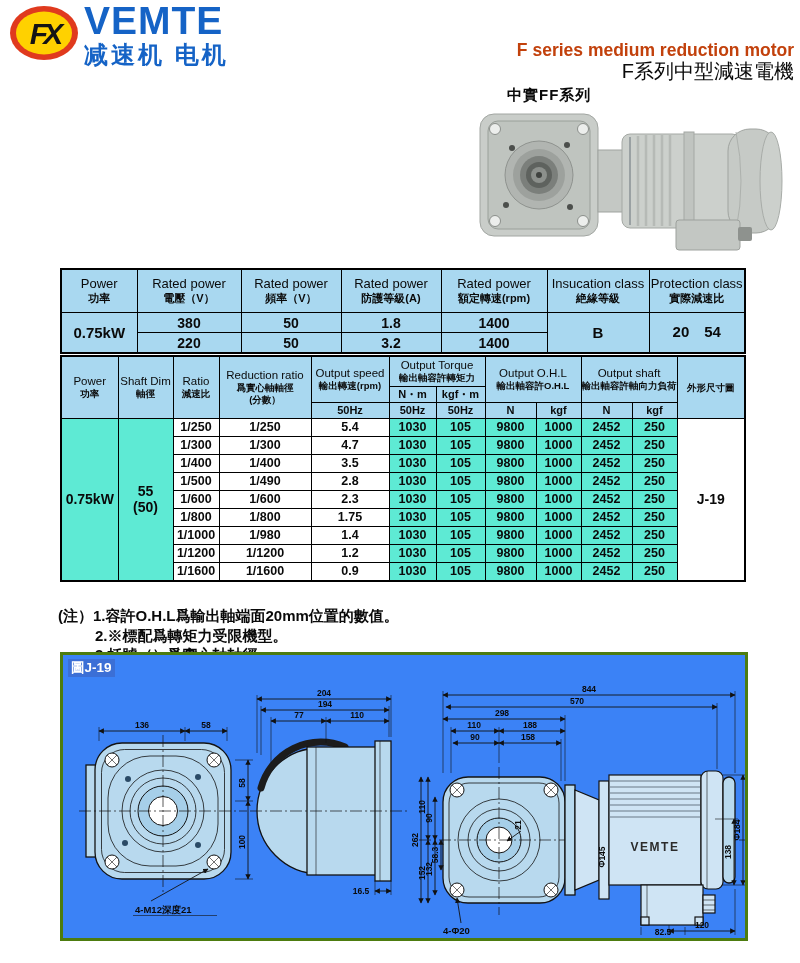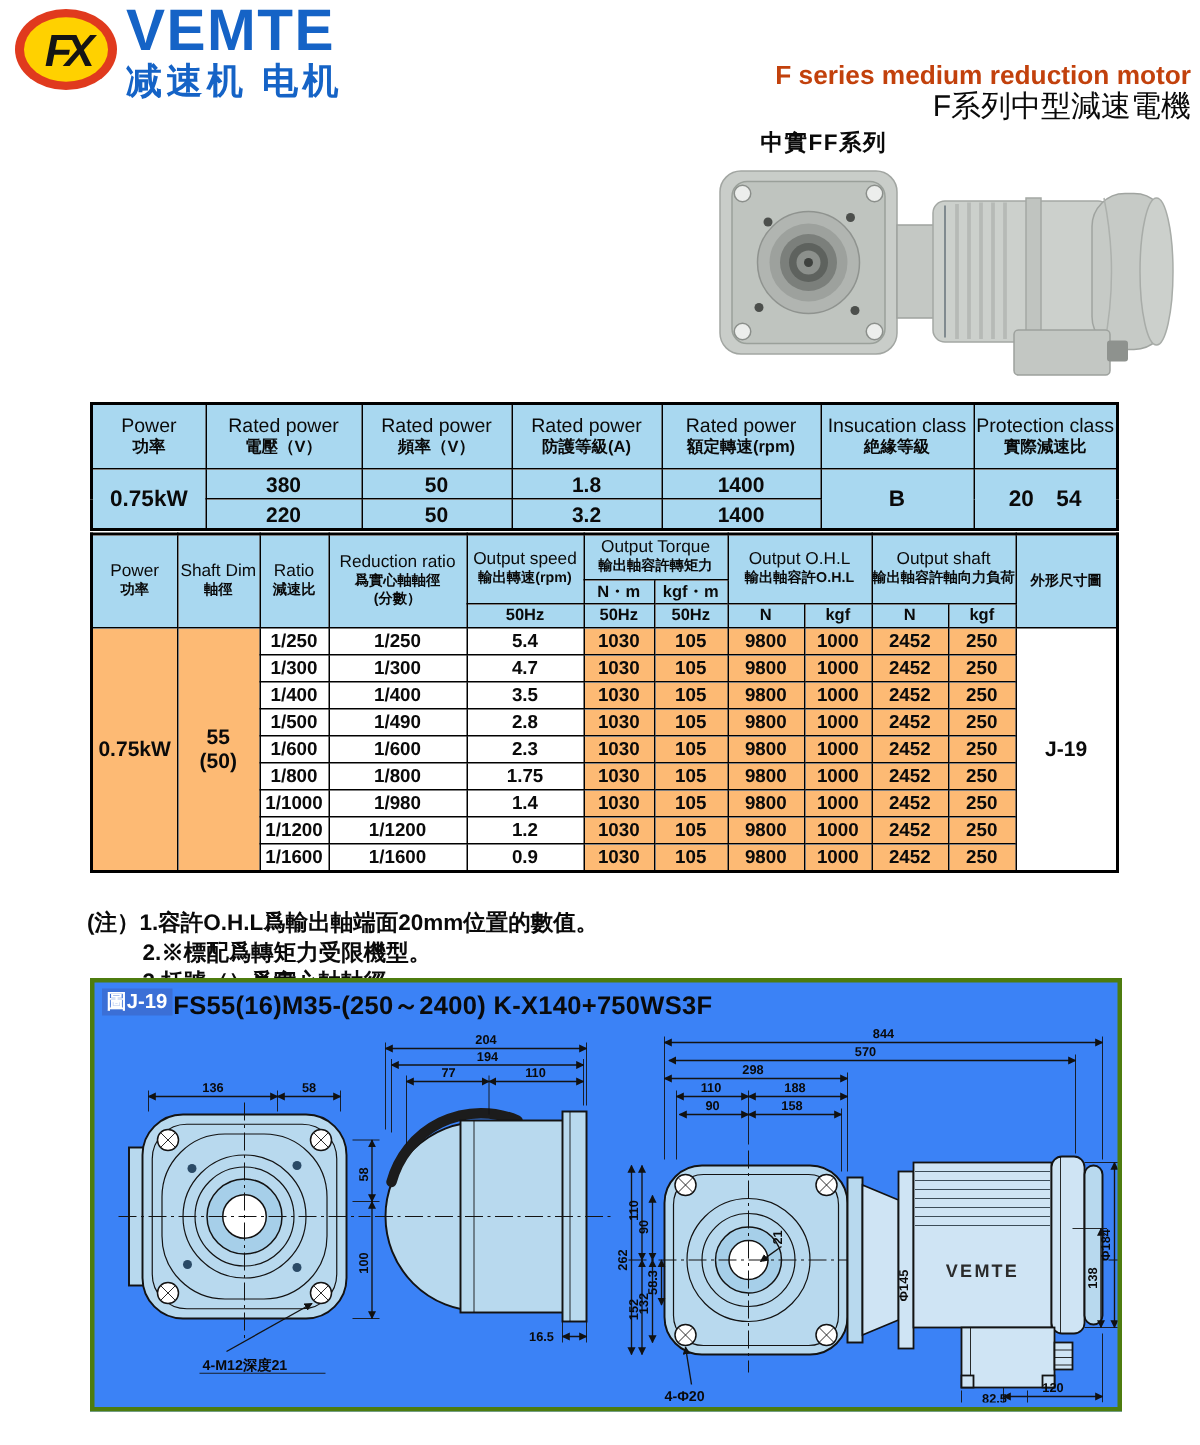--- a/index.html
+++ b/index.html
@@ -29,21 +29,21 @@
   .t1 td{height:19px;background:#a9d8f0;font-weight:700;font-size:14px}
   .t1 .big{font-size:15px}
   .en{font-size:13px;font-weight:400;line-height:1.15}
   .zh{font-size:11px;font-weight:700;line-height:1.2}
   .t2{left:60px;top:355px;width:686px}
   .t2 th{background:#a9d8f0}
   .t2 .en{font-size:11.5px}
   .t2 .zh{font-size:9.5px}
   .t2 .sub{font-size:11px;font-weight:700}
   .t2 td{font-size:12.5px;font-weight:700;height:17px;background:#fff}
-  .t2 td.blue{background:#fdba74}
+  .t2 td.blue{background:#5eead4}
   .t2 td.big{font-size:14px}
   .r1{height:30px}.r2{height:16px}.r3{height:16px}
 
   
   .notes{left:58px;top:606px;font-size:15px;font-weight:700;line-height:19.5px}
   .notes .ind{padding-left:37px}
 
   
   .dbox{left:60px;top:652px;width:682px;height:283px;border:3px solid #4d7c0f;background:#3b82f6}
   .dtitle{position:absolute;left:5px;top:4px;display:flex;align-items:flex-start;gap:1px}
@@ -354,21 +354,20 @@
 
 <div class="abs notes">
   <div>(注）1.容許O.H.L爲輸出軸端面20mm位置的數值。</div>
   <div class="ind">2.※標配爲轉矩力受限機型。</div>
   <div class="ind">3.括號（）爲實心軸軸徑。</div>
 </div>
 
 <div class="abs dbox">
   <div class="dtitle">
     <span class="dtag">圖J-19</span>
-    <span class="dname">FS55(16)M35-(250～2400) K-X140+750WS3F</span>
   </div>
   <svg class="draw" style="position:absolute;left:0;top:26px" width="682" height="254" viewBox="0 0 682 254">
     <defs>
       <marker id="a" viewBox="0 0 10 10" refX="9" refY="5" markerWidth="6" markerHeight="6" orient="auto-start-reverse">
         <path d="M0,0 L10,5 L0,10 z" fill="#111"></path>
       </marker>
     </defs>
 
     <g transform="translate(32,62)">
       <rect x="-9" y="22" width="11" height="92" class="bf"></rect>

